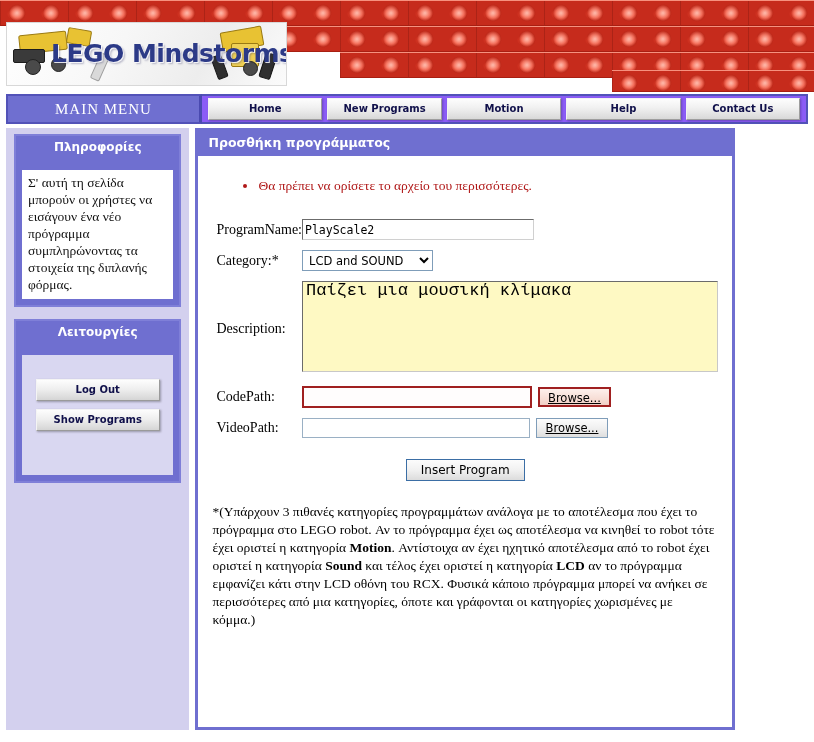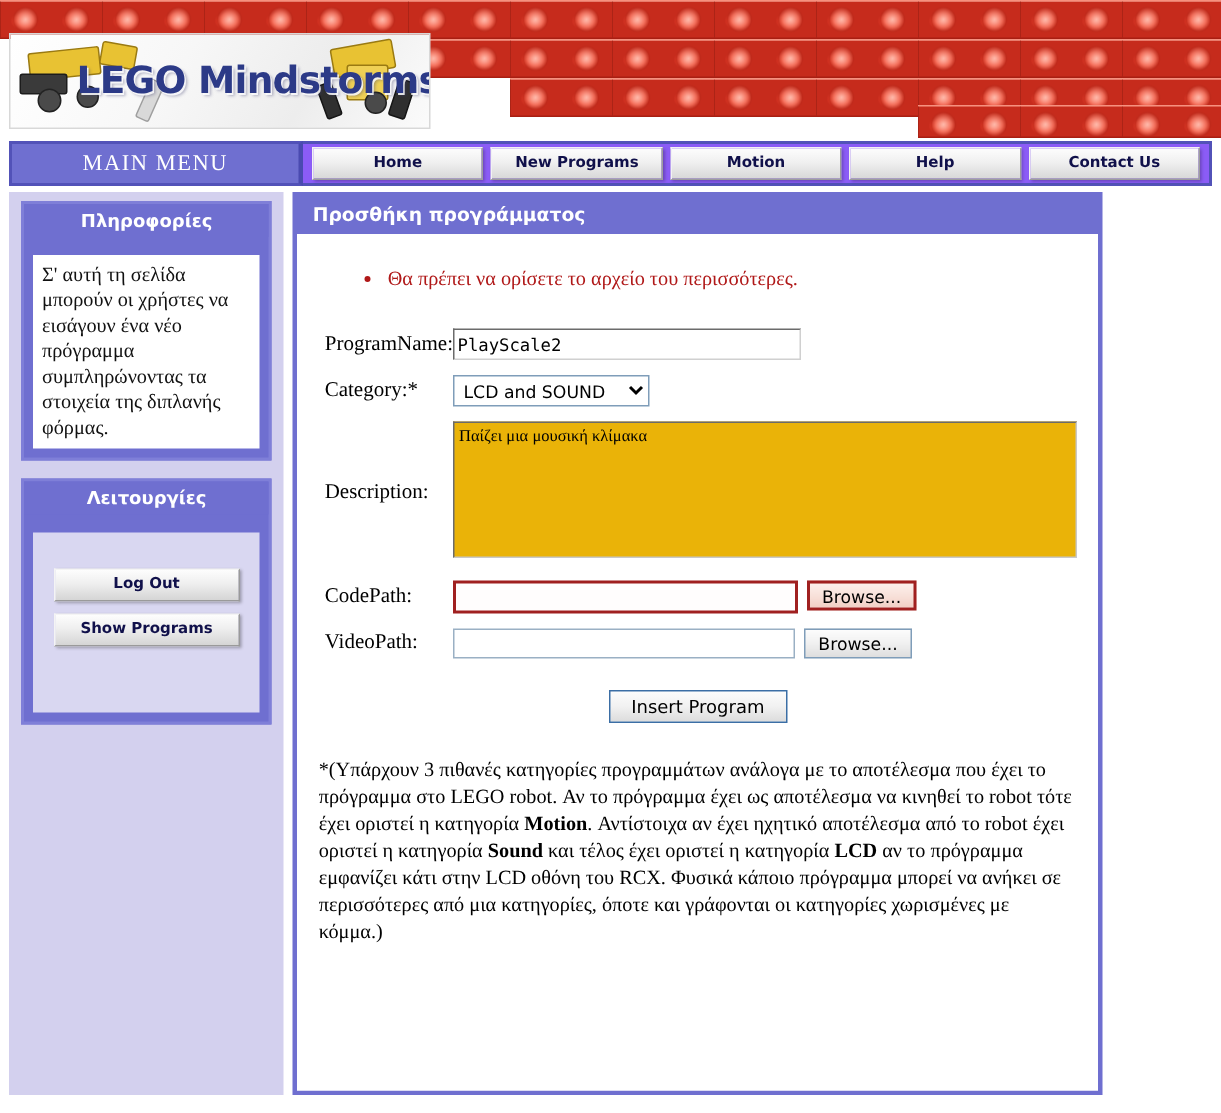--- a/index.html
+++ b/index.html
@@ -303,32 +303,32 @@
     height: 21px;
     font-family: "DejaVu Sans", sans-serif;
     font-size: 11.5px;
     border: 1px solid #7f9db9;
     background: #ffffff;
     padding-left: 2px;
   }
   textarea.ta {
     width: 408px;
     height: 85px;
-    font-family: Liberation Serif, serif;
-    font-size: 11px;
+    font-family: Liberation Mono, monospace;
+    font-size: 17px;
     padding: 2px 3px;
     border: 1px solid #6b6b6b;
     border-right-color: #c8c8c8;
     border-bottom-color: #c8c8c8;
     resize: none;
-    background: #eab308;
+    background: #fef9c3;
     line-height: 14px;
   }
 
-  .fileline { display: flex; align-items: flex-start; }
+  .fileline { display: flex; align-items: center; text-decoration: underline; }
   .fileline input.fpath {
     width: 222px;
     height: 16px;
     font-family: "DejaVu Sans", sans-serif;
     font-size: 11px;
     padding: 1px 2px;
     border: 1px solid #9ab0c4;
     background: #ffffff;
   }
   .fileline .browse {

